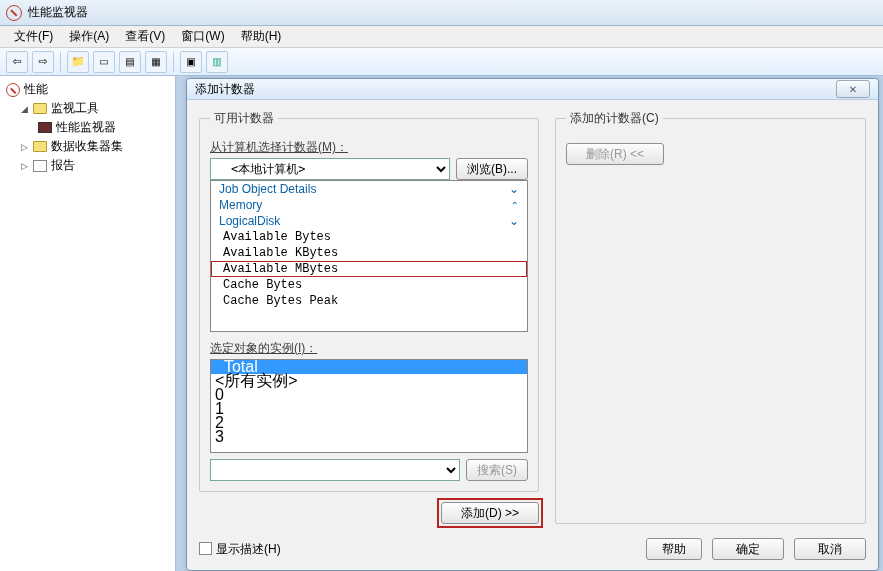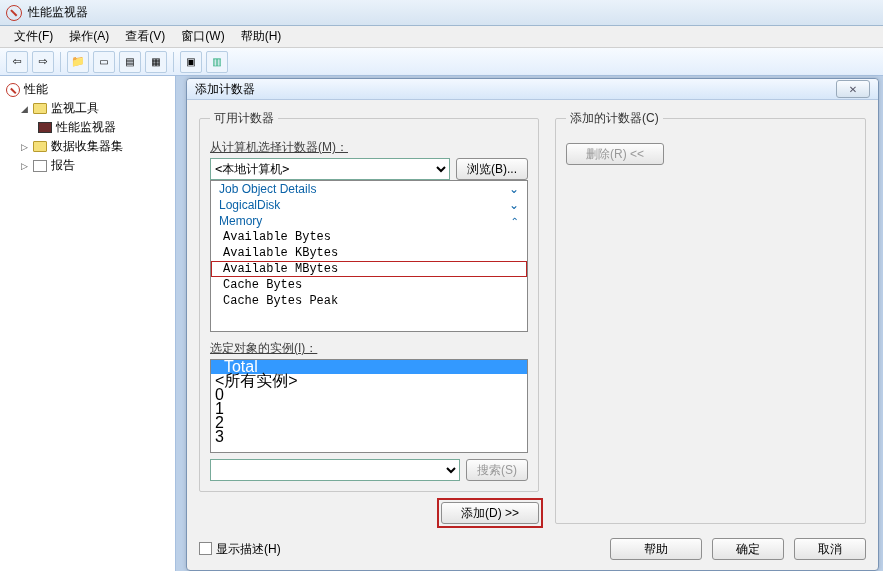--- a/index.html
+++ b/index.html
@@ -32,21 +32,21 @@
 .dlgtitle { height:26px; background:linear-gradient(#f3f8ff,#d7e7f9); border-bottom:1px solid #b5c9e2; display:flex; align-items:center; padding:0 8px; border-radius:4px 4px 0 0; }
 .dlgclose { margin-left:auto; width:34px; height:18px; border:1px solid #9ab; background:linear-gradient(#f9fcff,#d7e4f0); border-radius:3px; display:flex;align-items:center;justify-content:center;}
 .dlgbody { flex:1; padding:10px 12px 8px; display:flex; gap:16px; }
 .col { display:flex; flex-direction:column; }
 .leftc { width: 340px; } .rightc { flex:1; }
 
 fieldset.grp { border:1px solid #c9c9c9; padding:8px 10px 10px; border-radius:2px; }
 fieldset.grp legend { padding:0 4px; color:#333; }
 .lbl { margin:4px 0 2px; color:#404040;text-decoration:underline; }
 .row { display:flex; gap:6px; align-items:center; }
-select.combo { flex:1; height:22px; border:1px solid #7a9; background:#fff; padding:0 0; font-family:SimSun,monospace; }
+select.combo { flex:1; height:22px; border:1px solid #7a9; background:#fff; padding:0 16px; font-family:SimSun,monospace; }
 button.btn { height:22px; padding:0 10px; background:linear-gradient(#fdfdfd,#e5e5e5); border:1px solid #8f8f8f; border-radius:3px; font-family:SimSun,sans-serif; }
 button.btn:disabled{ color:#999; }
 
 .listbox { border:1px solid #888; background:#fff; margin-top:0; height:152px; overflow-y:auto; position:relative; }
 .listbox::-webkit-scrollbar{width:16px;} .listbox::-webkit-scrollbar-track{background:#eee;border-left:1px solid #ccc;} .listbox::-webkit-scrollbar-thumb{background:#cfd8e6;border:1px solid #9ab;}
 .li { padding:1px 8px; font-family:"Courier New",SimSun,monospace; font-size:12px; display:flex; align-items:center; }
 .li.cat { color:#0b63a8; } .li.cat .chev{margin-left:auto;color:#0b63a8;}
 .li.cat.expanded .chev:before{content:"⌃";font-size:10px;}
 .li.cat:not(.expanded) .chev:before{content:"⌄";font-size:12px;}
 .li.cnt { padding-left:12px; font-family:"Courier New",monospace; }
@@ -155,26 +155,26 @@
             <div class="lbl">从计算机选择计数器(M)：</div>
             <div class="row">
               <select class="combo"><option>&lt;本地计算机&gt;</option></select>
               <button class="btn">浏览(B)...</button>
             </div>
             <div class="listbox" id="counter-list">
                 <div class="li cat">
                   <span>Job Object Details</span>
                   <span class="chev"></span>
                 </div>
+                <div class="li cat expanded">
+                  <span>Memory</span>
+                  <span class="chev"></span>
+                </div>
                 <div class="li cat">
                   <span>LogicalDisk</span>
-                  <span class="chev"></span>
-                </div>
-                <div class="li cat expanded">
-                  <span>Memory</span>
                   <span class="chev"></span>
                 </div>
                 <div class="li cnt">Available Bytes</div>
                 <div class="li cnt">Available KBytes</div>
                 <div class="li cnt hl">Available MBytes</div>
                 <div class="li cnt">Cache Bytes</div>
                 <div class="li cnt">Cache Bytes Peak</div>
               </div>
             <div class="lbl" style="margin-top:8px">选定对象的实例(I)：</div>
             <div class="instbox" id="inst-list">
@@ -197,19 +197,19 @@
         <div class="col rightc">
           <fieldset class="grp" style="flex:1;display:flex;flex-direction:column">
             <legend>添加的计数器(C)</legend>
             <div style="margin-top:8px"><button class="btn" disabled="" style="width:98px">删除(R) &lt;&lt;</button></div>
           </fieldset>
         </div>
       </div>
       <div class="dlgfoot">
         <label><span class="chk"></span><span>显示描述(H)</span></label>
         <span class="sp"></span>
-        <button class="btn" style="width:92px">帮助</button>
+        <button class="btn" style="width:56px">帮助</button>
         <button class="btn" style="width:72px">确定</button>
         <button class="btn" style="width:72px">取消</button>
       </div>
     </div>
   </div>
 </div>
 
 </body></html>

